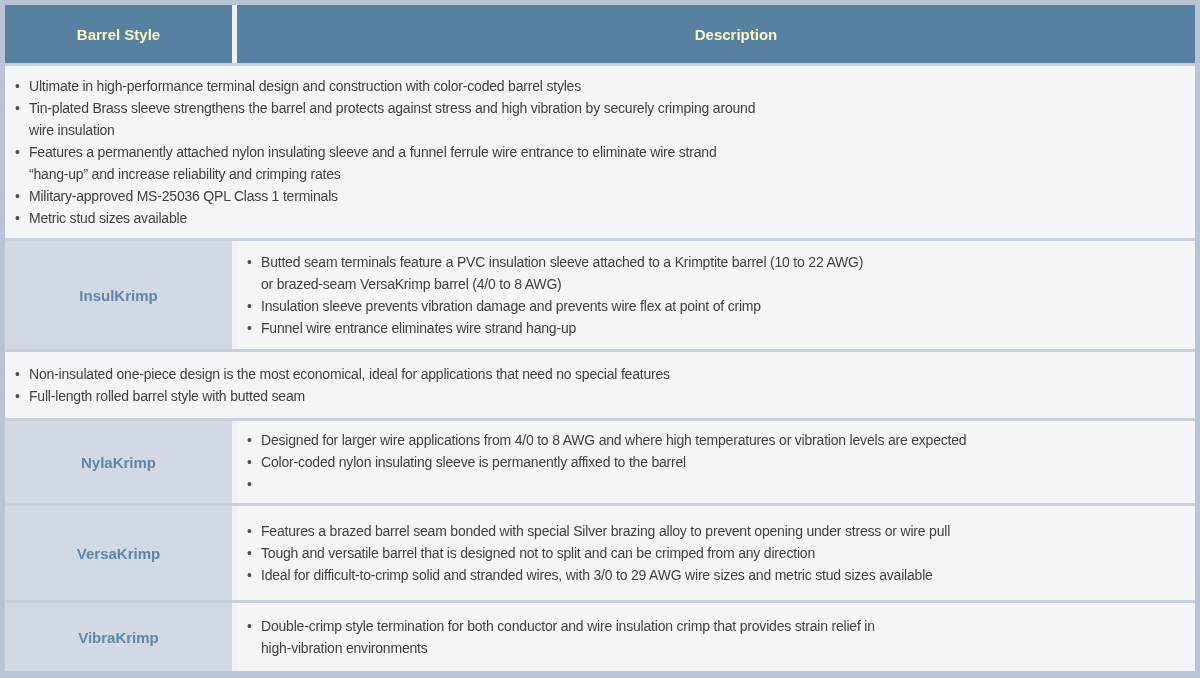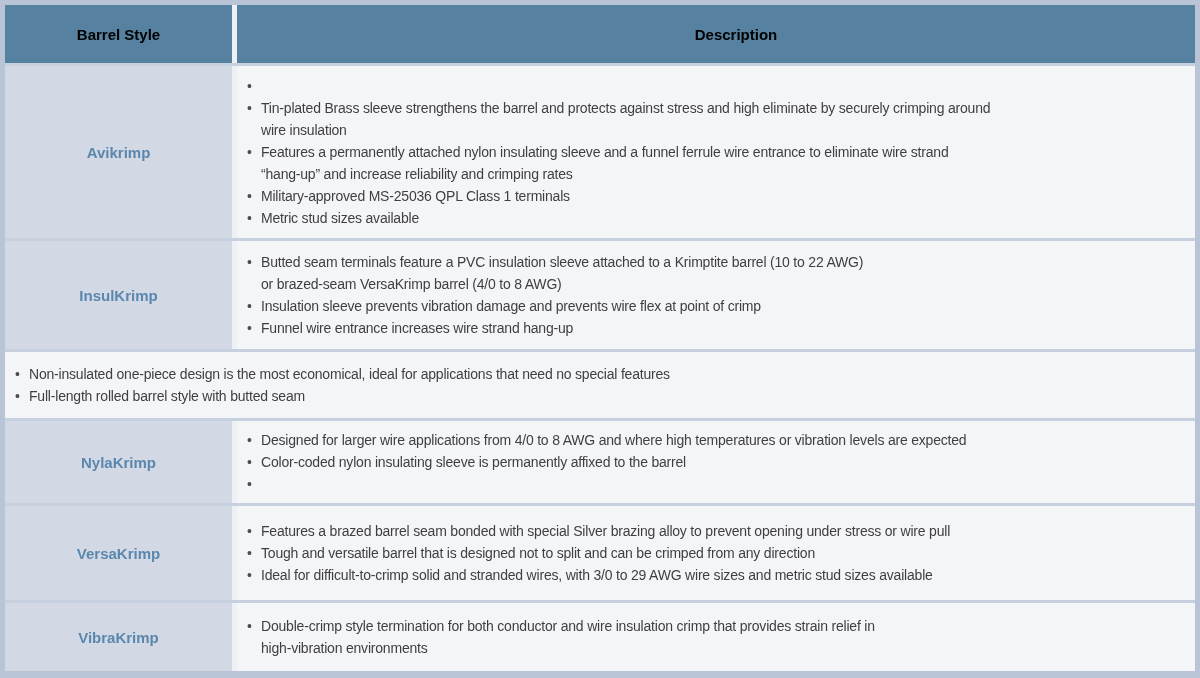--- a/index.html
+++ b/index.html
@@ -22,21 +22,21 @@
   }
   .label-cell {
     flex: 0 0 227px;
     display: flex; align-items: center; justify-content: center;
     text-align: center;
   }
   .desc-cell { flex: 1 1 auto; padding-left: 40px; }
   .header-row { height: 58px; }
   .header-row .cell {
     background: #5681a1;
-    color: #000000;
+    color: #fef9c3;
     font-size: 15px; font-weight: 700;
     display: flex; align-items: center; justify-content: center;
   }
   .body-row .label-cell {
     background: #d3d9e4;
     color: #5b87ae;
     font-size: 15px; font-weight: 700;
   }
   .body-row .desc-cell {
     background: #f4f5f7;
@@ -63,30 +63,28 @@
 <body>
 
 <div class="tbl">
 
   <div class="row header-row">
     <div class="cell label-cell">Barrel Style</div>
     <div class="cell desc-cell">Description</div>
   </div>
 
   <div class="row body-row r0">
-    <div class="cell label-cell">
-      <span>Avikrimp</span>
-    </div>
     <div class="cell desc-cell">
       <div class="bullet">
         <span class="marker">•</span>
+        <span class="btext">Ultimate in high-performance terminal design and construction with color-coded barrel styles</span>
       </div>
       <div class="bullet">
         <span class="marker">•</span>
-        <span class="btext">Tin-plated Brass sleeve strengthens the barrel and protects against stress and high eliminate by securely crimping around
+        <span class="btext">Tin-plated Brass sleeve strengthens the barrel and protects against stress and high vibration by securely crimping around
 wire insulation</span>
       </div>
       <div class="bullet">
         <span class="marker">•</span>
         <span class="btext">Features a permanently attached nylon insulating sleeve and a funnel ferrule wire entrance to eliminate wire strand
 “hang-up” and increase reliability and crimping rates</span>
       </div>
       <div class="bullet">
         <span class="marker">•</span>
         <span class="btext">Military-approved MS-25036 QPL Class 1 terminals</span>
@@ -107,21 +105,21 @@
         <span class="marker">•</span>
         <span class="btext">Butted seam terminals feature a PVC insulation sleeve attached to a Krimptite barrel (10 to 22 AWG)
 or brazed-seam VersaKrimp barrel (4/0 to 8 AWG)</span>
       </div>
       <div class="bullet">
         <span class="marker">•</span>
         <span class="btext">Insulation sleeve prevents vibration damage and prevents wire flex at point of crimp</span>
       </div>
       <div class="bullet">
         <span class="marker">•</span>
-        <span class="btext">Funnel wire entrance increases wire strand hang-up</span>
+        <span class="btext">Funnel wire entrance eliminates wire strand hang-up</span>
       </div>
     </div>
   </div>
 
   <div class="row body-row r2">
     <div class="cell desc-cell">
       <div class="bullet">
         <span class="marker">•</span>
         <span class="btext">Non-insulated one-piece design is the most economical, ideal for applications that need no special features</span>
       </div>

